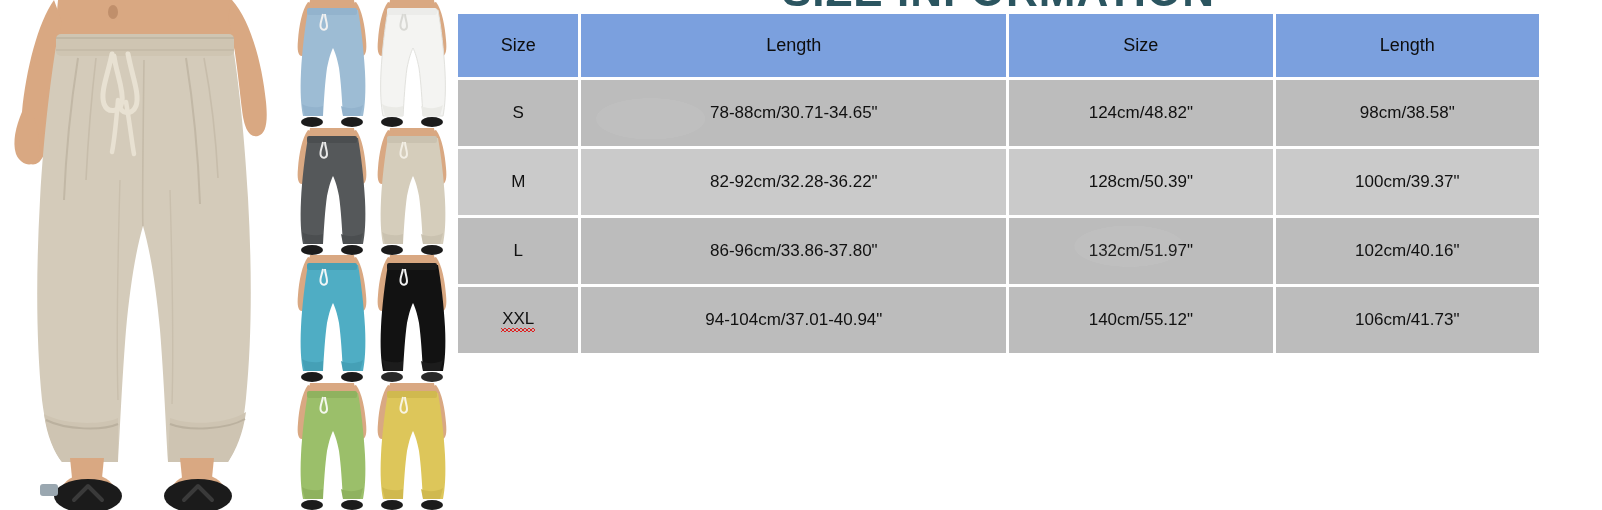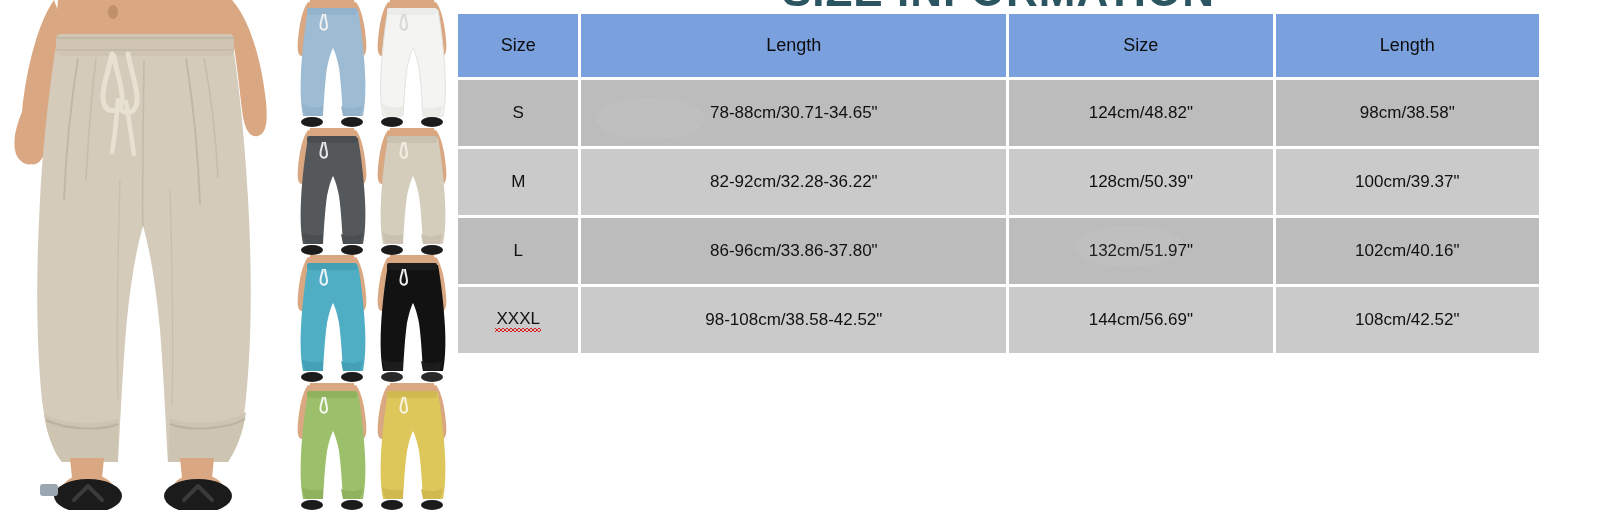--- a/index.html
+++ b/index.html
@@ -361,24 +361,24 @@
         <td>82-92cm/32.28-36.22"</td>
         <td>128cm/50.39"</td>
         <td>100cm/39.37"</td>
       </tr>
       <tr class="row-odd">
         <td><span class="size-label">L</span></td>
         <td>86-96cm/33.86-37.80"</td>
         <td>132cm/51.97"</td>
         <td>102cm/40.16"</td>
       </tr>
-      <tr class="row-even">
-        <td><span class="size-label misspelled">XXXL</span></td>
-        <td>98-108cm/38.58-42.52"</td>
-        <td>144cm/56.69"</td>
-        <td>108cm/42.52"</td>
+      <tr class="row-odd">
+        <td><span class="size-label misspelled">XXL</span></td>
+        <td>94-104cm/37.01-40.94"</td>
+        <td>140cm/55.12"</td>
+        <td>106cm/41.73"</td>
       </tr>
     </tbody>
   </table>
 
   <div class="watermark"></div>
 
 </div>
 
 </body></html>

